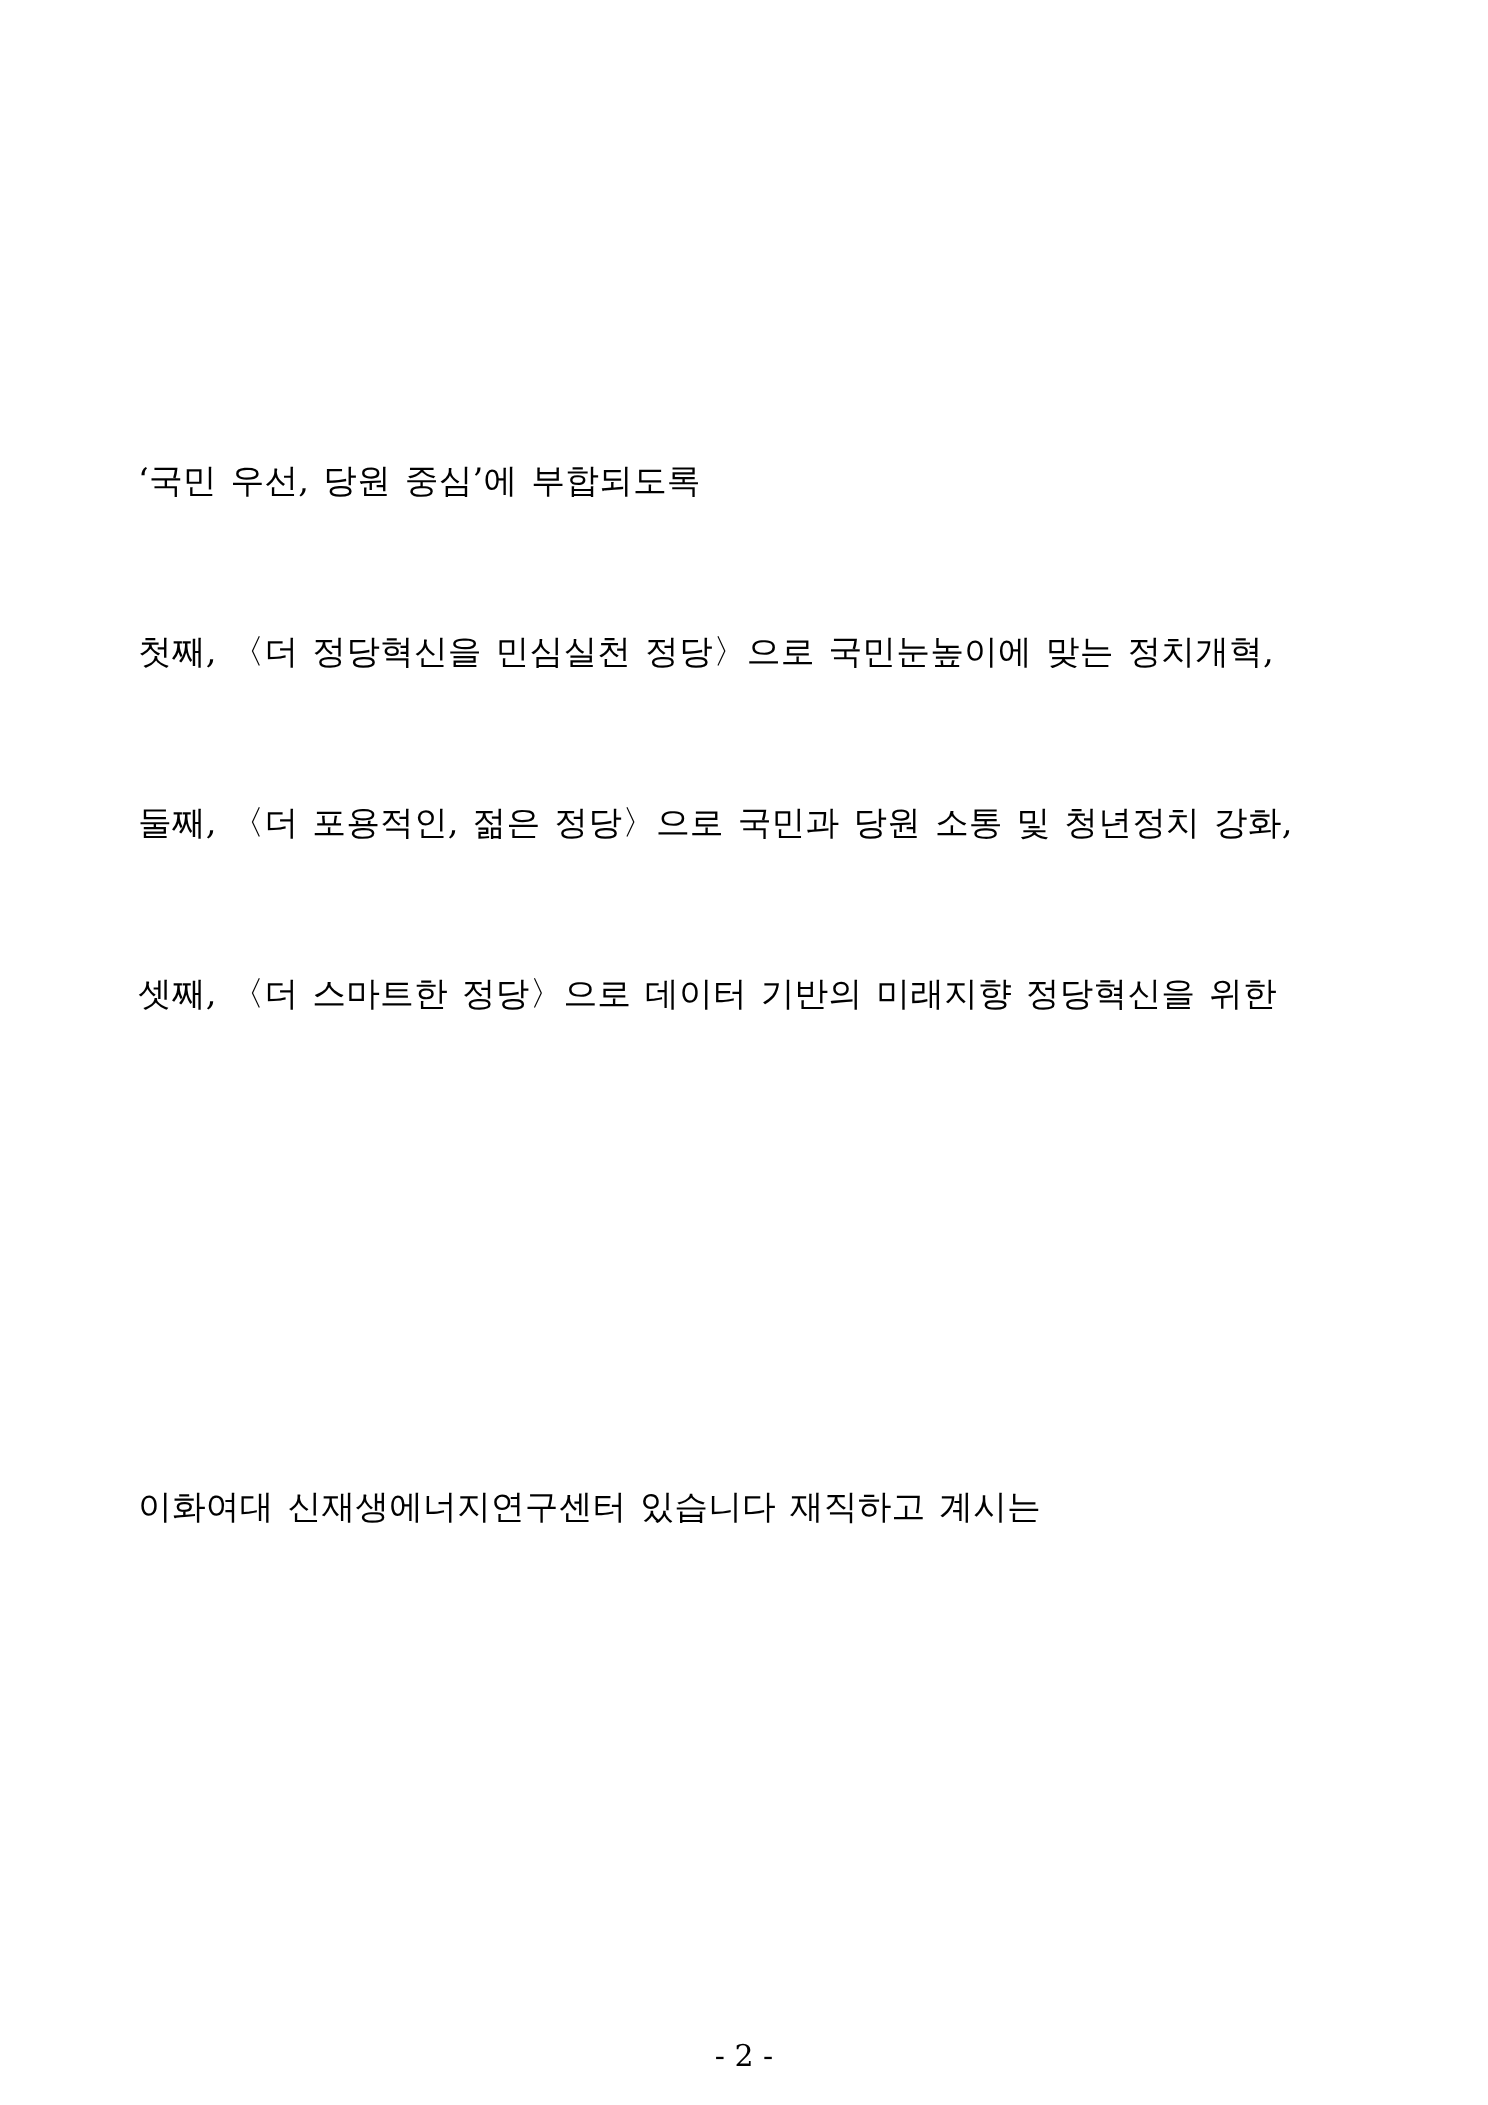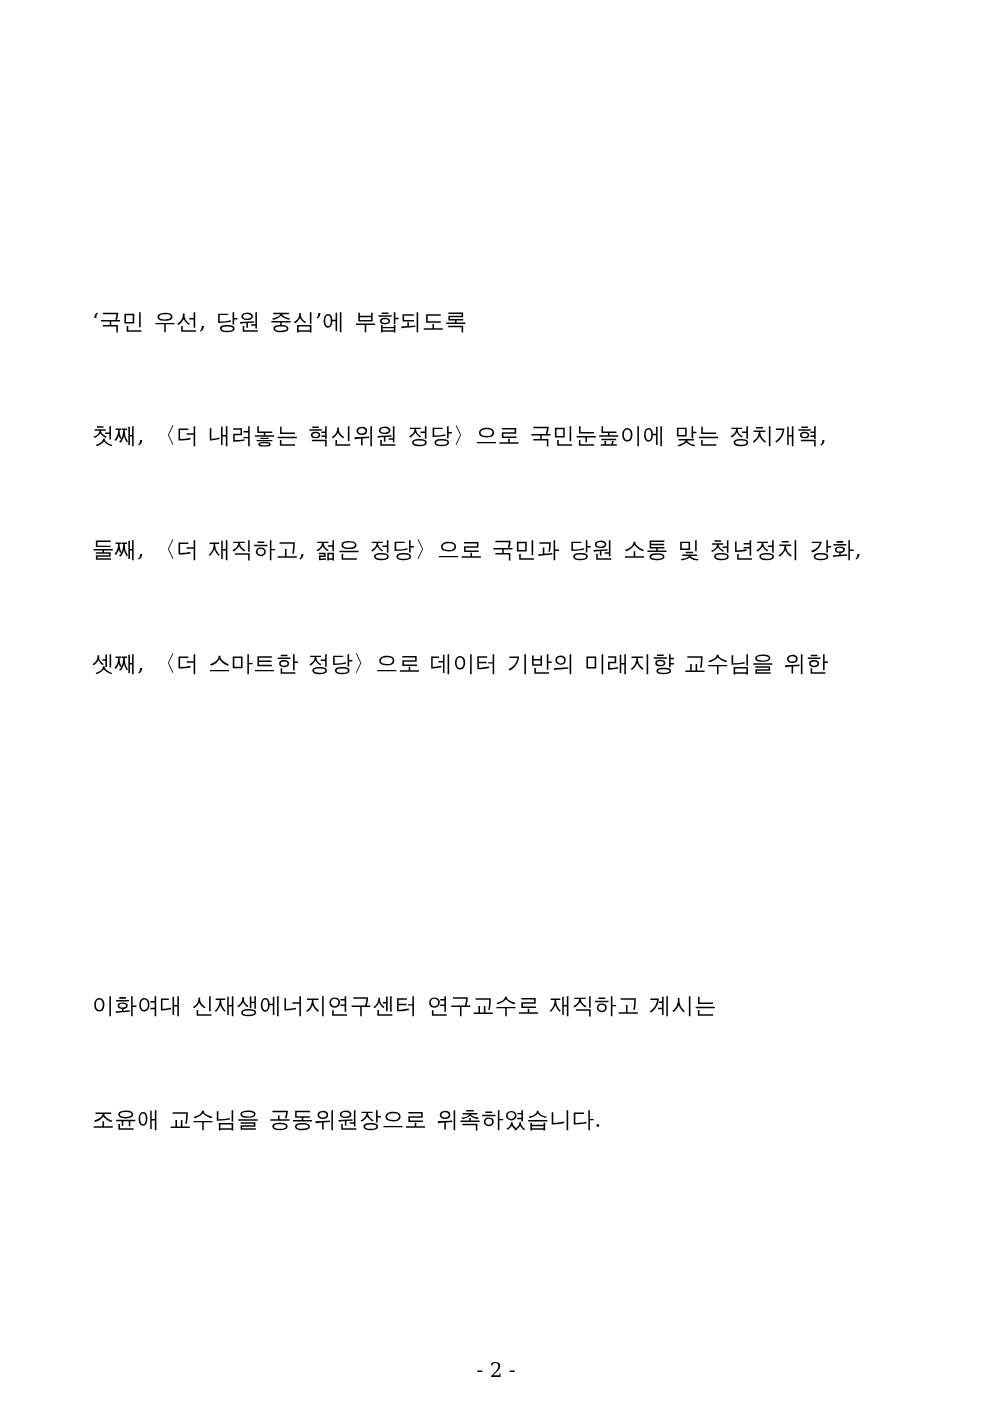--- a/index.html
+++ b/index.html
@@ -53,28 +53,27 @@
   }
 </style>
 </head>
 <body>
 
 <div class="page">
   <div class="body-text">
 
     <p class="para">
       <span class="line">‘국민 우선, 당원 중심’에 부합되도록</span>
-      <span class="line">첫째, 〈더 내려놓는 혁신위원 정당〉으로 국민눈높이에 맞는 정치개혁,</span>
-      <span class="line">둘째, 〈더 재직하고, 젊은 정당〉으로 국민과 당원 소통 및 청년정치 강화,</span>
-      <span class="line">셋째, 〈더 스마트한 정당〉으로 데이터 기반의 미래지향 교수님을 위한</span>
+      <span class="line">첫째, 〈더 정당혁신을 민심실천 정당〉으로 국민눈높이에 맞는 정치개혁,</span>
+      <span class="line">둘째, 〈더 포용적인, 젊은 정당〉으로 국민과 당원 소통 및 청년정치 강화,</span>
+      <span class="line">셋째, 〈더 스마트한 정당〉으로 데이터 기반의 미래지향 정당혁신을 위한</span>
     </p>
 
     <p class="para">
-      <span class="line">이화여대 신재생에너지연구센터 연구교수로 재직하고 계시는</span>
-      <span class="line">조윤애 교수님을 공동위원장으로 위촉하였습니다.</span>
+      <span class="line">이화여대 신재생에너지연구센터 있습니다 재직하고 계시는</span>
     </p>
 
     
 
     
 
     
 
     
 

